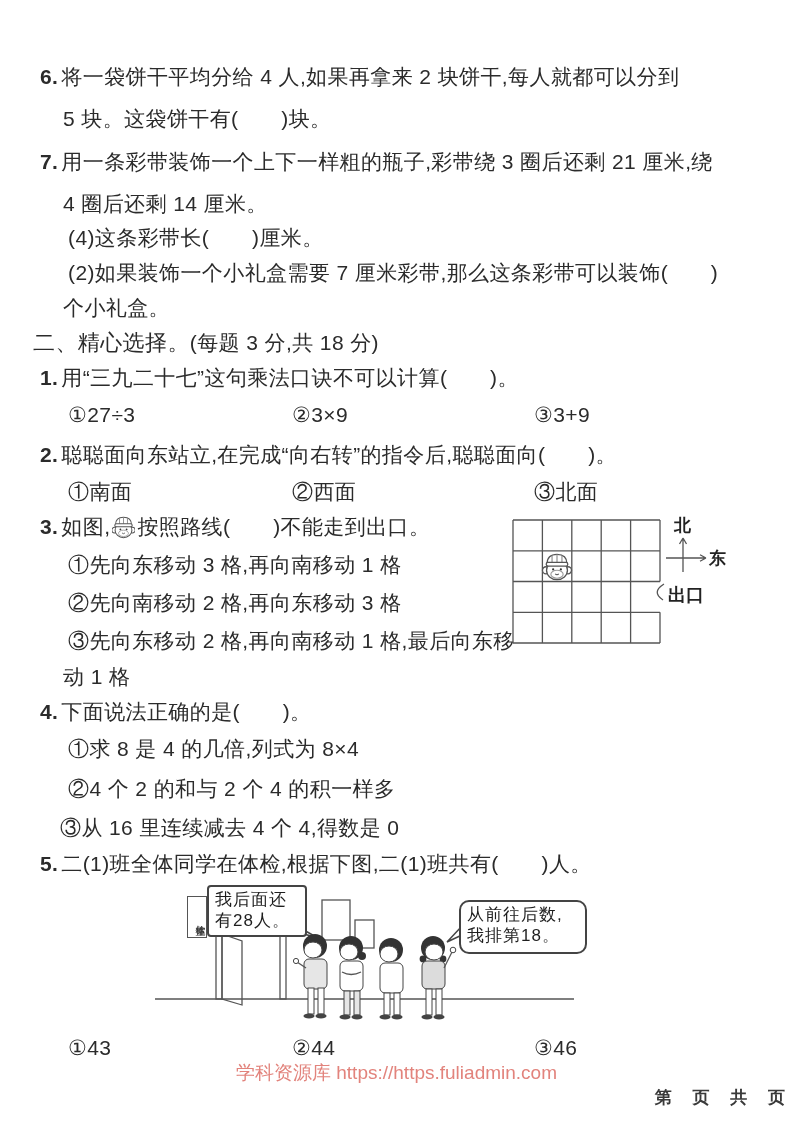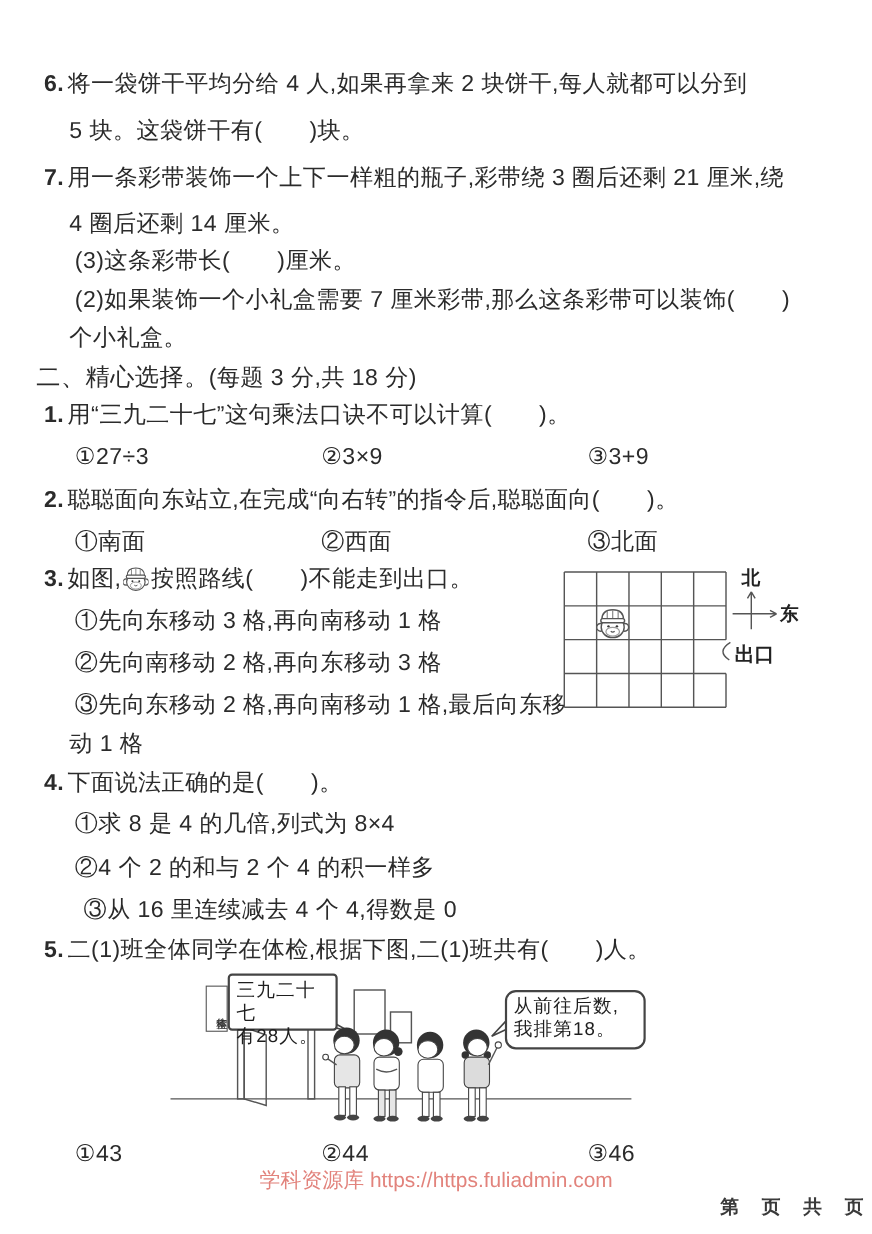--- a/index.html
+++ b/index.html
@@ -54,21 +54,21 @@
   </defs>
 </svg>
 
 <div class="page">
 
   <div class="tline" style="left:40px;top:64px"><span class="num">6.</span><span>将一袋饼干平均分给 4 人,如果再拿来 2 块饼干,每人就都可以分到</span></div>
   <div class="tline" style="left:63px;top:106px">5 块。这袋饼干有(　　)块。</div>
 
   <div class="tline" style="left:40px;top:149px"><span class="num">7.</span><span>用一条彩带装饰一个上下一样粗的瓶子,彩带绕 3 圈后还剩 21 厘米,绕</span></div>
   <div class="tline" style="left:63px;top:191px">4 圈后还剩 14 厘米。</div>
-  <div class="tline" style="left:68px;top:225px">(3)这条彩带长(　　)厘米。</div>
+  <div class="tline" style="left:68px;top:225px">(4)这条彩带长(　　)厘米。</div>
   <div class="tline" style="left:68px;top:260px">(2)如果装饰一个小礼盒需要 7 厘米彩带,那么这条彩带可以装饰(　　)</div>
   <div class="tline" style="left:63px;top:295px">个小礼盒。</div>
 
   <div class="tline" style="left:33px;top:330px"><span class="sec">二、精心选择。</span><span class="score">(每题 3 分,共 18 分)</span></div>
 
   <div class="tline" style="left:40px;top:365px"><span class="num">1.</span><span>用“三九二十七”这句乘法口诀不可以计算(　　)。</span></div>
   <div class="optrow" style="top:403px">
     <span class="opt o1">①27÷3</span>
     <span class="opt o2">②3×9</span>
     <span class="opt o3">③3+9</span>
@@ -101,21 +101,21 @@
         <text class="figtext" x="204" y="52">东</text>
       </g>
       <path class="stroke" d="M159,72 Q146,80 158,88"></path>
       <text class="figtext" x="163" y="89" style="font-size:18px">出口</text>
     </svg>
   </div>
 
   <div class="tline" style="left:40px;top:699px"><span class="num">4.</span><span>下面说法正确的是(　　)。</span></div>
   <div class="tline" style="left:68px;top:736px">①求 8 是 4 的几倍,列式为 8×4</div>
   <div class="tline" style="left:68px;top:776px">②4 个 2 的和与 2 个 4 的积一样多</div>
-  <div class="tline" style="left:76px;top:815px">③从 16 里连续减去 4 个 4,得数是 0</div>
+  <div class="tline" style="left:60px;top:815px">③从 16 里连续减去 4 个 4,得数是 0</div>
 
   <div class="tline" style="left:40px;top:851px"><span class="num">5.</span><span>二(1)班全体同学在体检,根据下图,二(1)班共有(　　)人。</span></div>
 
   <div class="illus">
     <svg width="510" height="155" viewBox="0 0 510 155">
 
       <line x1="5" y1="119" x2="424" y2="119" class="stroke"></line>
 
       <g>
         <rect x="66" y="46" width="70" height="6" class="stroke" fill="#fff"></rect>
@@ -173,21 +173,21 @@
         <path d="M294,88 L302,72" class="stroke"></path>
           <circle cx="303" cy="70" r="2.8" fill="#fff" stroke="#444"></circle>
         <rect x="276" y="109" width="6" height="26" fill="#fff" stroke="#444"></rect>
         <rect x="286" y="109" width="6" height="26" fill="#fff" stroke="#444"></rect>
         <ellipse cx="277" cy="137" rx="5.5" ry="2.6" fill="#444"></ellipse>
           <ellipse cx="289" cy="137" rx="5.5" ry="2.6" fill="#444"></ellipse>
       </g>
     </svg>
     <div class="sign">体检室</div>
     <div class="bubble b1">
-      <div>三九二十七</div>
+      <div>我后面还</div>
       <div>有28人。</div>
     </div>
     <div class="bubble b2">
       <div>从前往后数,</div>
       <div>我排第18。</div>
     </div>
   </div>
 
   <div class="optrow" style="top:1036px">
     <span class="opt o1">①43</span>

